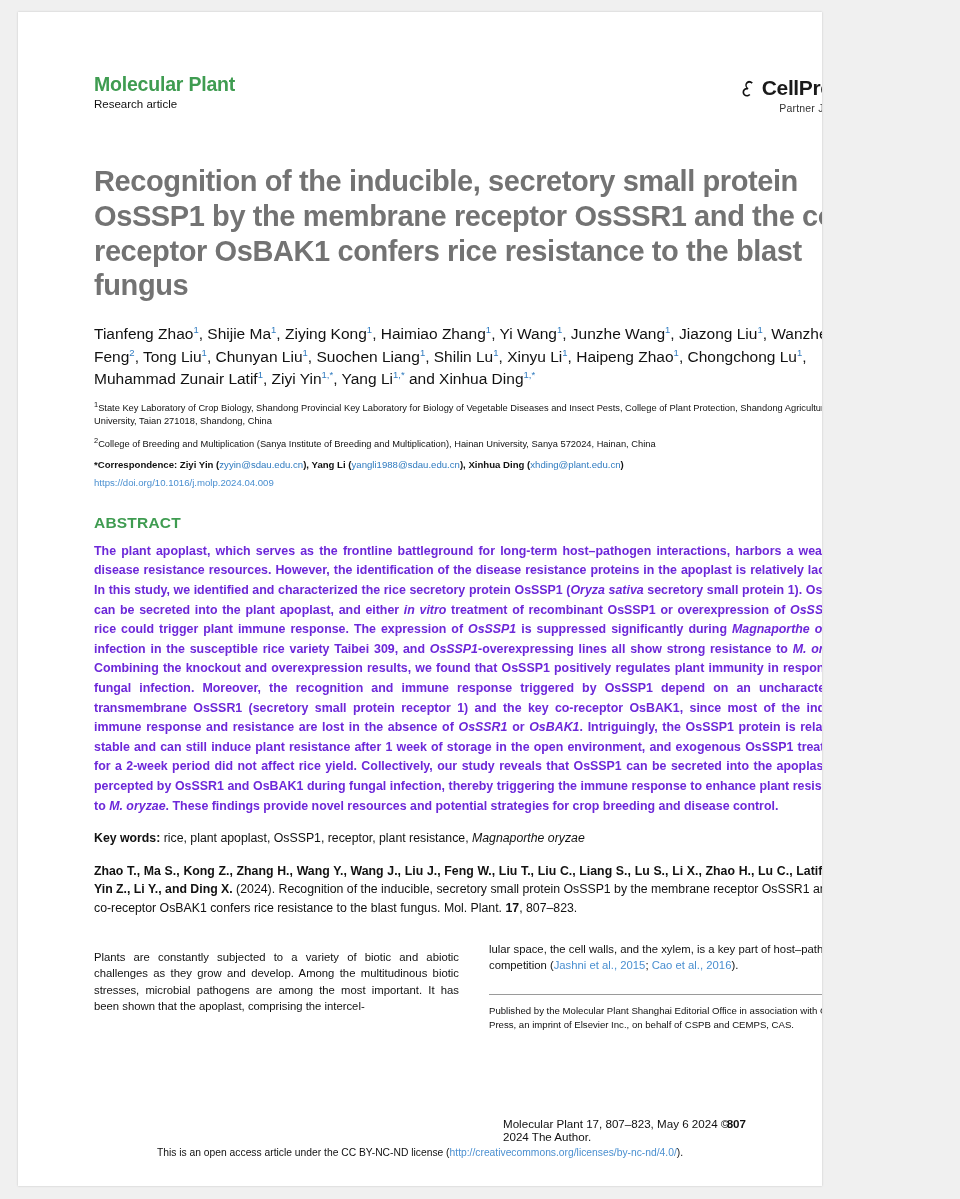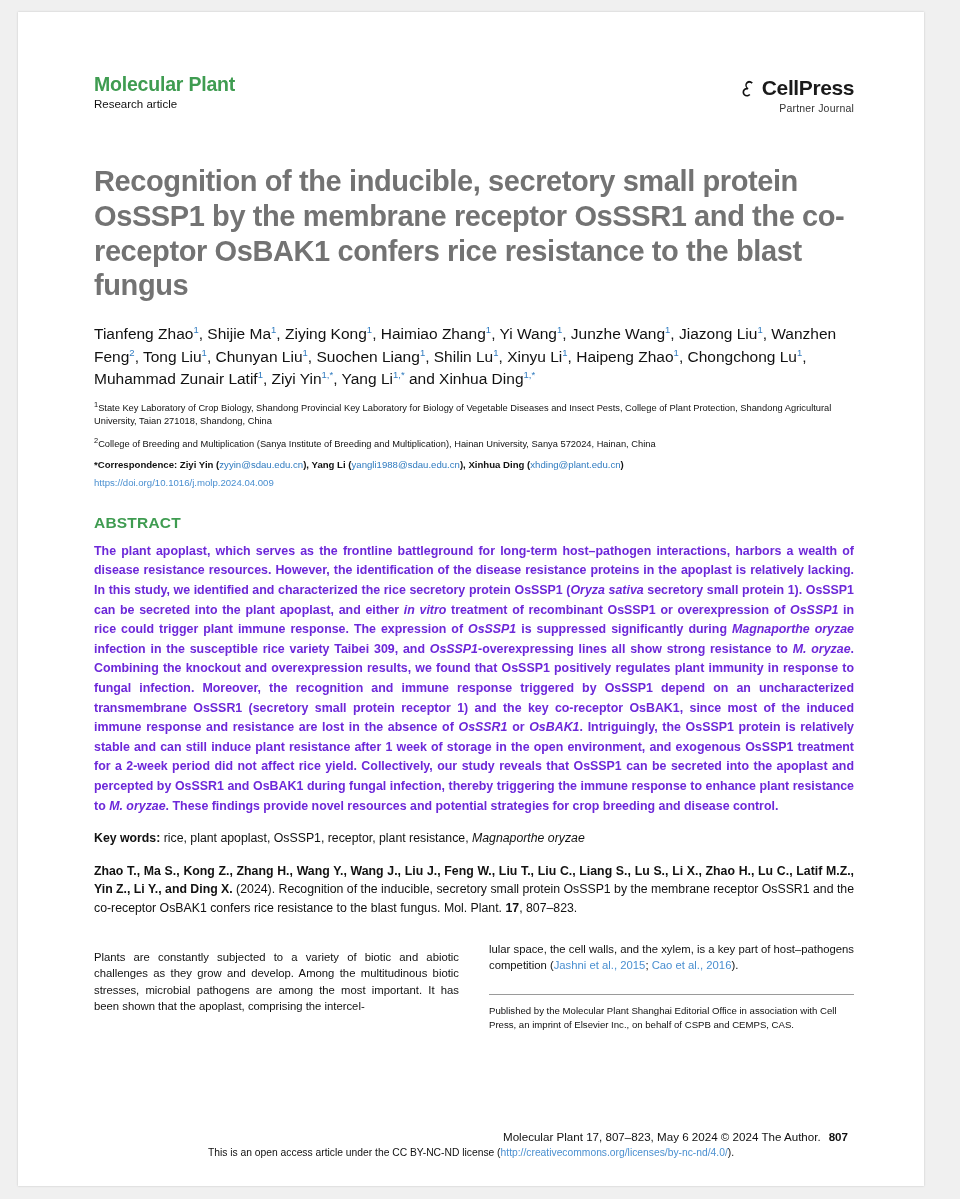--- a/index.html
+++ b/index.html
@@ -10,21 +10,21 @@
   body {
     width: 960px;
     height: 1199px;
     font-family: "Liberation Sans", sans-serif;
     -webkit-font-smoothing: antialiased;
   }
   .page {
     position: absolute;
     left: 18px;
     top: 12px;
-    width: 906px;
+    width: 804px;
     height: 1174px;
     background: #ffffff;
     box-shadow: 0 0 2px rgba(0,0,0,0.18);
     overflow: hidden;
   }
   .inner {
     position: absolute;
     left: 76px;
     top: 62px;
     width: 760px;

